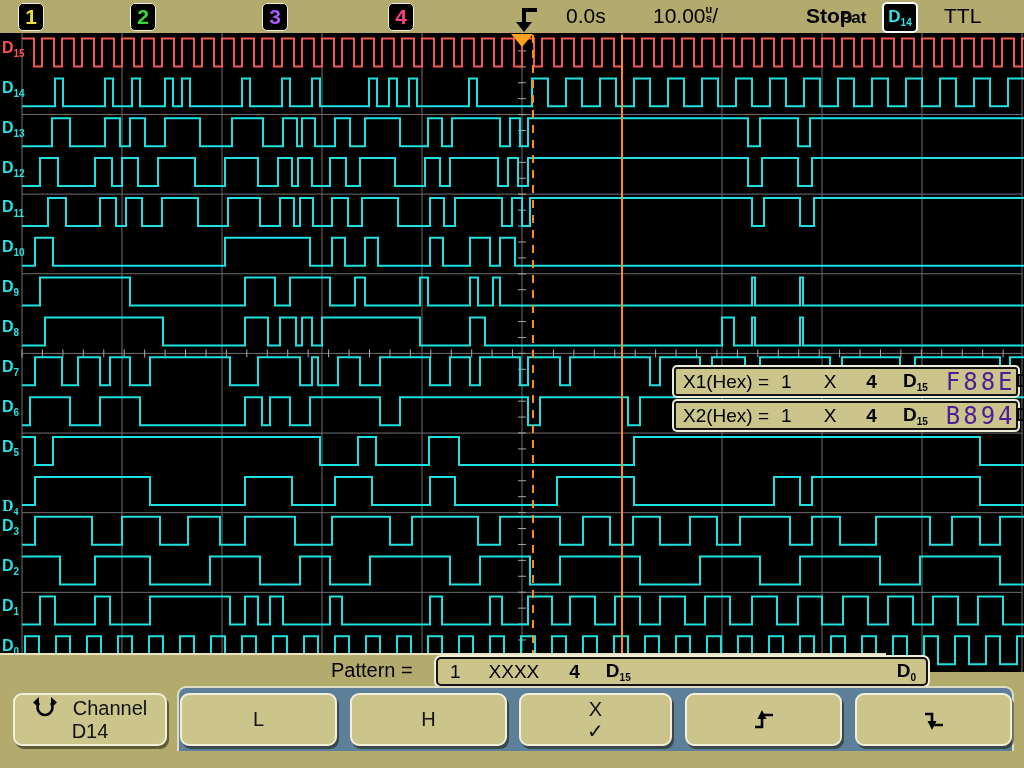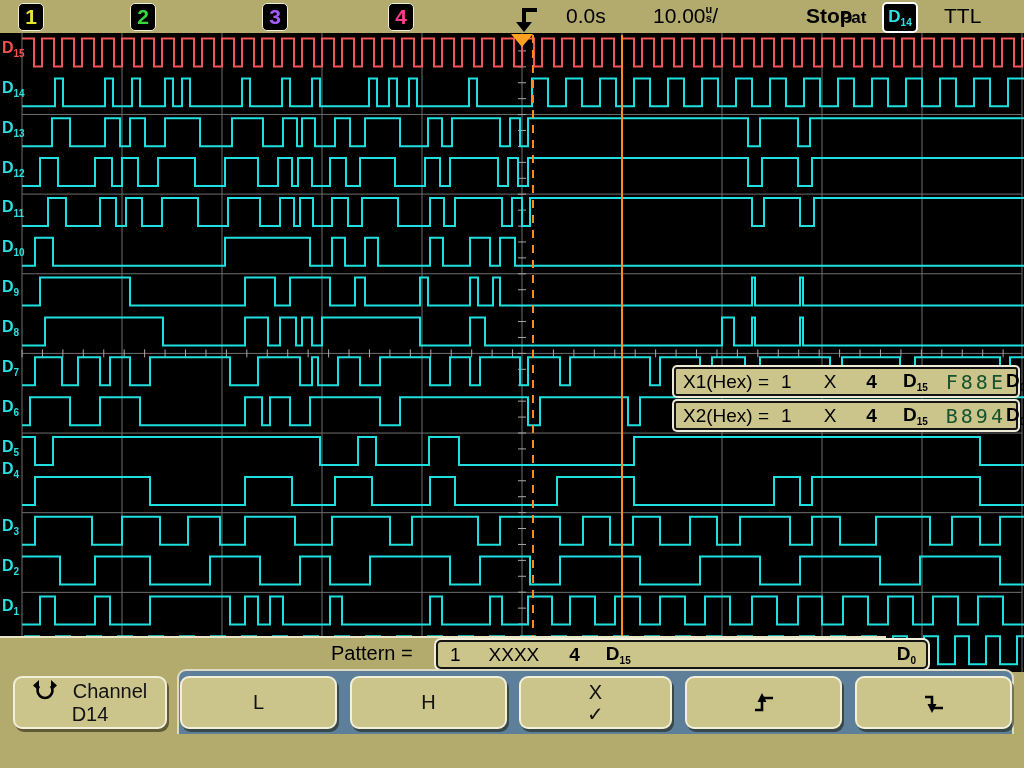--- a/index.html
+++ b/index.html
@@ -23,24 +23,24 @@
   #plot{position:absolute;left:0;top:33px;width:1024px;height:639px;background:#000;}
   #wavesvg{position:absolute;left:0;top:0;}
   .chlabel{position:absolute;left:2px;height:22px;font-size:16px;font-weight:bold;
            line-height:22px;white-space:nowrap;}
   .chlabel .dsub{font-size:10px;}
   
   .hexbox{position:absolute;left:674px;width:344px;height:29px;background:#cbc48b;
           border:2px solid #141414;border-radius:3px;box-shadow:0 0 0 2px #edead6;
           display:flex;align-items:center;font-size:19px;color:#000;padding:0 7px;
           box-sizing:border-box;white-space:nowrap;}
-  .hexval{font-family:"DejaVu Sans Mono",monospace;font-size:20px;color:#14532d;
+  .hexval{font-family:"DejaVu Sans Mono",monospace;font-size:24px;color:#4c1d95;
           letter-spacing:3px;}
   
-  #bottompanel{position:absolute;left:0;top:636px;width:886px;height:96px;
+  #bottompanel{position:absolute;left:0;top:653px;width:886px;height:96px;
                background:#b3ab6e;border-top:2px solid #e9e5c4;box-sizing:border-box;}
   #patternlabel{position:absolute;left:331px;top:4px;font-size:20px;color:#000;}
   #patternbox{position:absolute;left:436px;top:2px;width:492px;height:29px;background:#cbc48b;
               border:2px solid #141414;border-radius:5px;box-shadow:0 0 0 2px #f2efdb;
               display:flex;align-items:center;font-size:19px;color:#000;
               padding:0 8px;box-sizing:border-box;white-space:nowrap;}
   .bits{letter-spacing:1px;}
   .selbit{background:#38d9d4;color:#000;padding:0 1px;}
   #slatepanel{position:absolute;left:177px;top:31px;width:837px;height:65px;
               background:#5d7f9a;border:2px solid #dedbc2;border-bottom:none;
@@ -218,21 +218,21 @@
         <div class="chlabel" style="top: 43.85px; color: rgb(42, 224, 224);"><span>D</span><sub class="dsub">14</sub></div>
         <div class="chlabel" style="top: 83.7px; color: rgb(42, 224, 224); text-align: center;"><span>D</span><sub class="dsub">13</sub></div>
         <div class="chlabel" style="top: 123.55px; color: rgb(42, 224, 224); text-align: center;"><span>D</span><sub class="dsub">12</sub></div>
         <div class="chlabel" style="top: 163.4px; color: rgb(42, 224, 224);"><span>D</span><sub class="dsub">11</sub></div>
         <div class="chlabel" style="top: 203.25px; color: rgb(42, 224, 224);"><span>D</span><sub class="dsub">10</sub></div>
         <div class="chlabel" style="top: 243.1px; color: rgb(42, 224, 224); text-align: center;"><span>D</span><sub class="dsub">9</sub></div>
         <div class="chlabel" style="top: 282.95px; color: rgb(42, 224, 224);"><span>D</span><sub class="dsub">8</sub></div>
         <div class="chlabel" style="top: 322.8px; color: rgb(42, 224, 224);"><span>D</span><sub class="dsub">7</sub></div>
         <div class="chlabel" style="top: 362.65px; color: rgb(42, 224, 224);"><span>D</span><sub class="dsub">6</sub></div>
         <div class="chlabel" style="top: 402.5px; color: rgb(42, 224, 224);"><span>D</span><sub class="dsub">5</sub></div>
-        <div class="chlabel" style="top: 425px; color: rgb(42, 224, 224);"><span>D</span><sub class="dsub">4</sub></div>
+        <div class="chlabel" style="top: 462px; color: rgb(42, 224, 224); font-family: Liberation Serif, serif;"><span>D</span><sub class="dsub">4</sub></div>
         <div class="chlabel" style="top: 482.2px; color: rgb(42, 224, 224);"><span>D</span><sub class="dsub">3</sub></div>
         <div class="chlabel" style="top: 522.05px; color: rgb(42, 224, 224);"><span>D</span><sub class="dsub">2</sub></div>
         <div class="chlabel" style="top: 561.9px; color: rgb(42, 224, 224);"><span>D</span><sub class="dsub">1</sub></div>
         <div class="chlabel" style="top: 601.75px; color: rgb(42, 224, 224);"><span>D</span><sub class="dsub">0</sub></div>
       </div>
 
     <div class="hexbox" style="top:334px">
       <span>X1(Hex) =</span>
       <span style="margin-left:12px">1</span>
       <span style="margin-left:32px">X</span>

